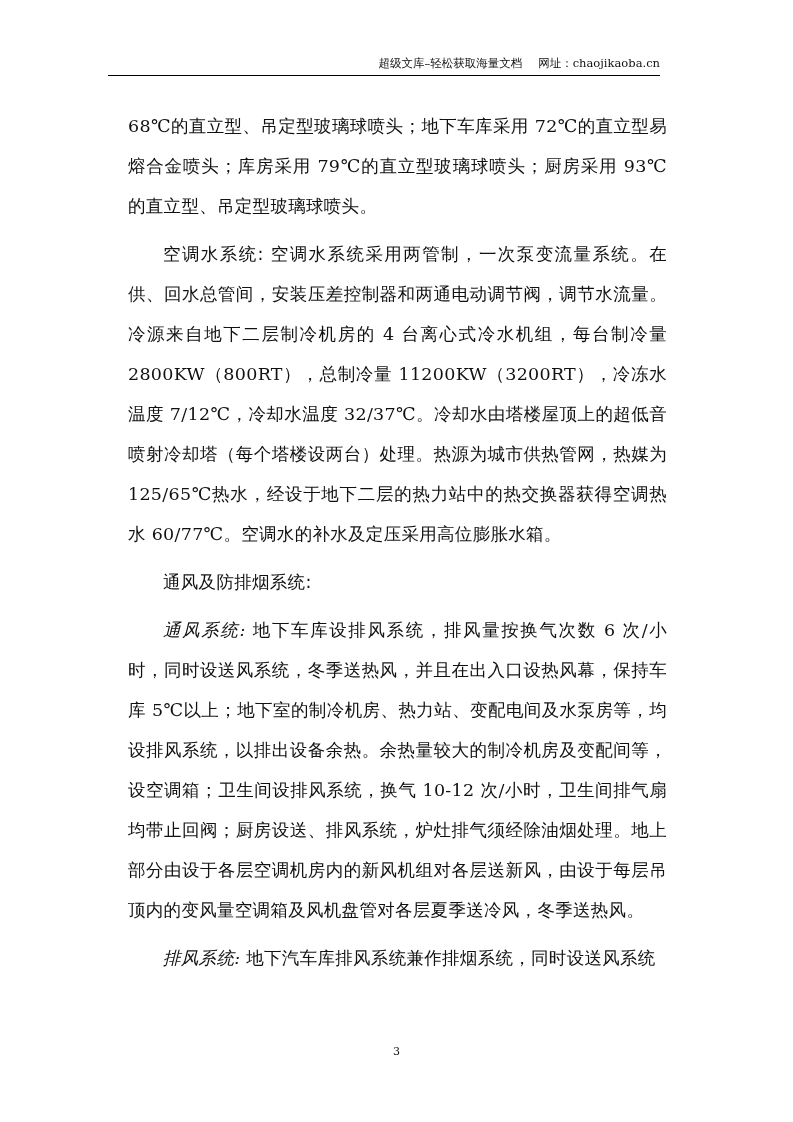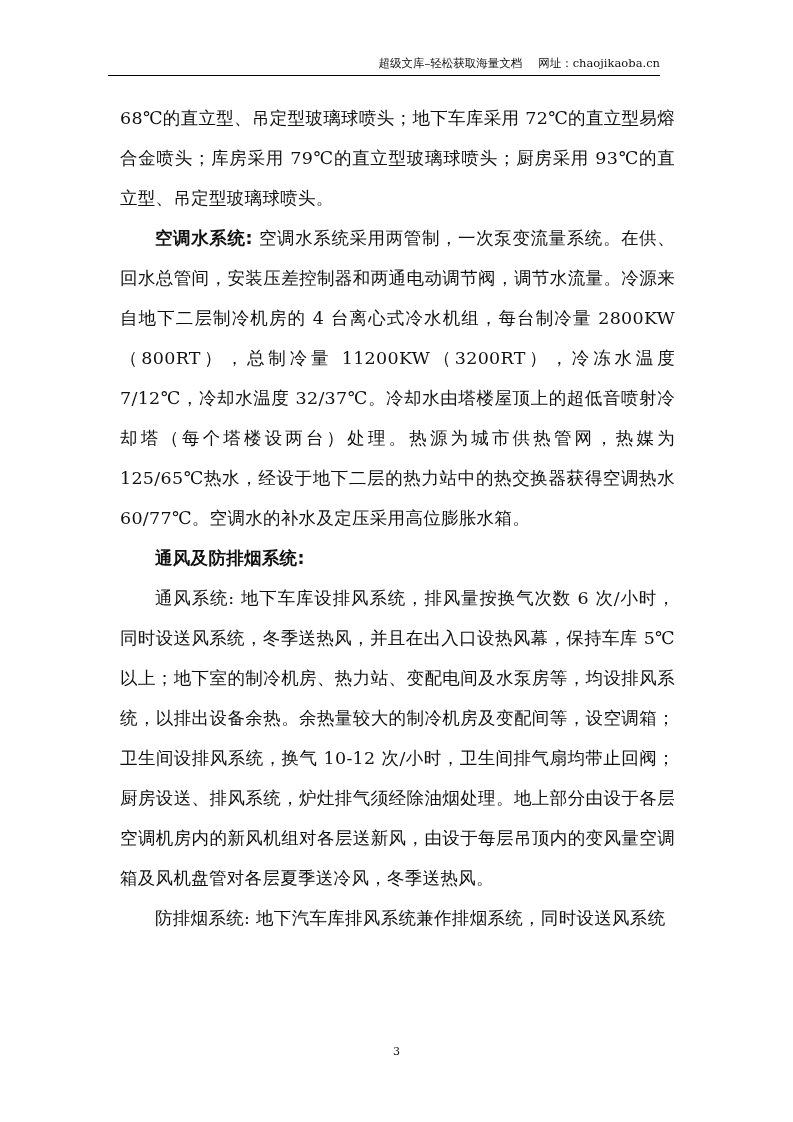--- a/index.html
+++ b/index.html
@@ -11,24 +11,24 @@
     .header {
       position: absolute; left: 108px; top: 55px; width: 552px; height: 20px;
       border-bottom: 1px solid #000;
       text-align: right; font-size: 11.5px; line-height: 16px;
     }
     .header .sep { display: inline-block; width: 16px; }
     .content {
       position: absolute; left: 120px; top: 98px; width: 555px;
       font-size: 17.5px; line-height: 40px;
     }
-    .content p { margin: 0; text-align: justify; letter-spacing: 0.3px; }
+    .content p { margin: 8px; text-align: justify; letter-spacing: 0.3px; }
     .indent { text-indent: 35px; }
-    .bold { font-weight: bold; font-family: "DejaVu Sans", "Liberation Sans", sans-serif; }
-    .ital { }
+    .bold { font-weight: normal; font-family: "DejaVu Sans", "Liberation Sans", sans-serif; }
+    .ital { font-style: italic; }
     .page-number {
       position: absolute; left: 0; width: 793px; top: 1045px;
       text-align: center; font-size: 11px;
     }
   </style>
 </head>
 <body>
 
 <div class="header">
   <span>超级文库–轻松获取海量文档</span><span class="sep"></span><span>网址：</span><span>chaojikaoba.cn</span>
@@ -41,17 +41,17 @@
   <p class="indent">
     <span class="bold">空调水系统:</span><span> 空调水系统采用两管制，一次泵变流量系统。在供、回水总管间，安装压差控制器和两通电动调节阀，调节水流量。冷源来自地下二层制冷机房的 4 台离心式冷水机组，每台制冷量 2800KW（800RT），总制冷量 11200KW（3200RT），冷冻水温度 7/12℃，冷却水温度 32/37℃。冷却水由塔楼屋顶上的超低音喷射冷却塔（每个塔楼设两台）处理。热源为城市供热管网，热媒为 125/65℃热水，经设于地下二层的热力站中的热交换器获得空调热水 60/77℃。空调水的补水及定压采用高位膨胀水箱。</span>
   </p>
   <p class="indent">
     <span class="bold">通风及防排烟系统:</span>
   </p>
   <p class="indent">
     <span class="ital">通风系统:</span><span> 地下车库设排风系统，排风量按换气次数 6 次/小时，同时设送风系统，冬季送热风，并且在出入口设热风幕，保持车库 5℃以上；地下室的制冷机房、热力站、变配电间及水泵房等，均设排风系统，以排出设备余热。余热量较大的制冷机房及变配间等，设空调箱；卫生间设排风系统，换气 10-12 次/小时，卫生间排气扇均带止回阀；厨房设送、排风系统，炉灶排气须经除油烟处理。地上部分由设于各层空调机房内的新风机组对各层送新风，由设于每层吊顶内的变风量空调箱及风机盘管对各层夏季送冷风，冬季送热风。</span>
   </p>
   <p class="indent">
-    <span class="ital">防排烟系统:</span><span> 地下汽车库排风系统兼作排烟系统，同时设送风系统</span>
+    <span class="ital">排风系统:</span><span> 地下汽车库排风系统兼作排烟系统，同时设送风系统</span>
   </p>
 </div>
 
 <div class="page-number">3</div>
 
 </body></html>

